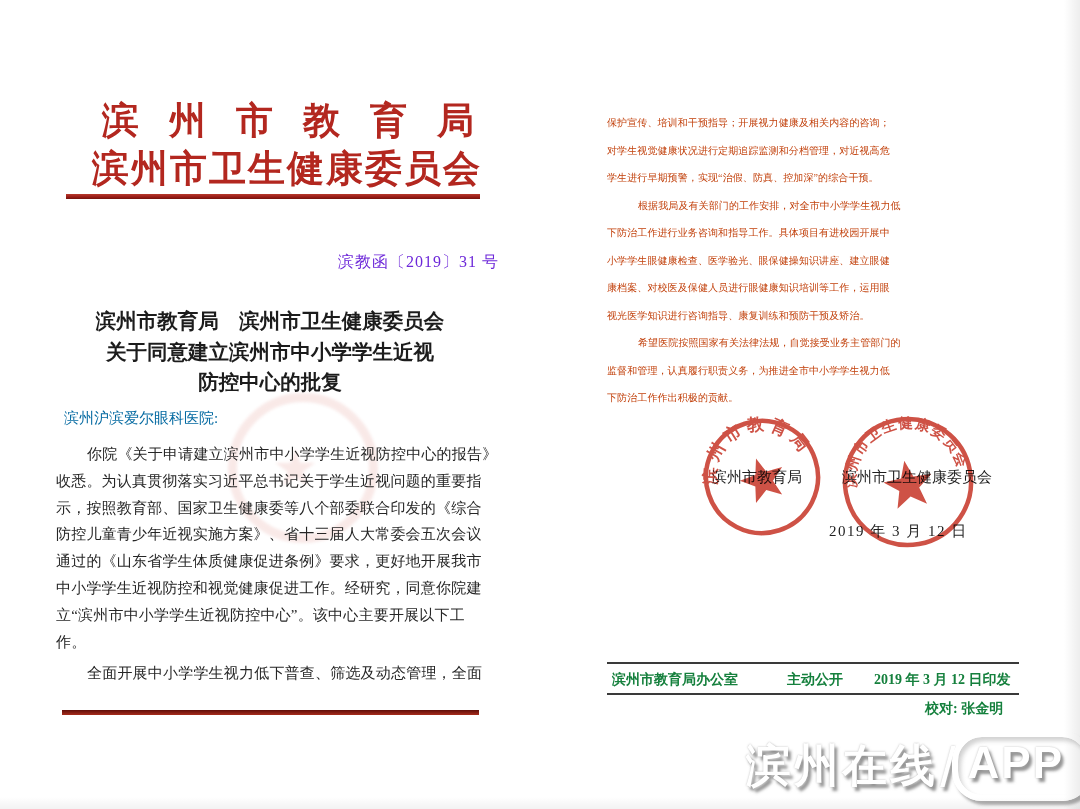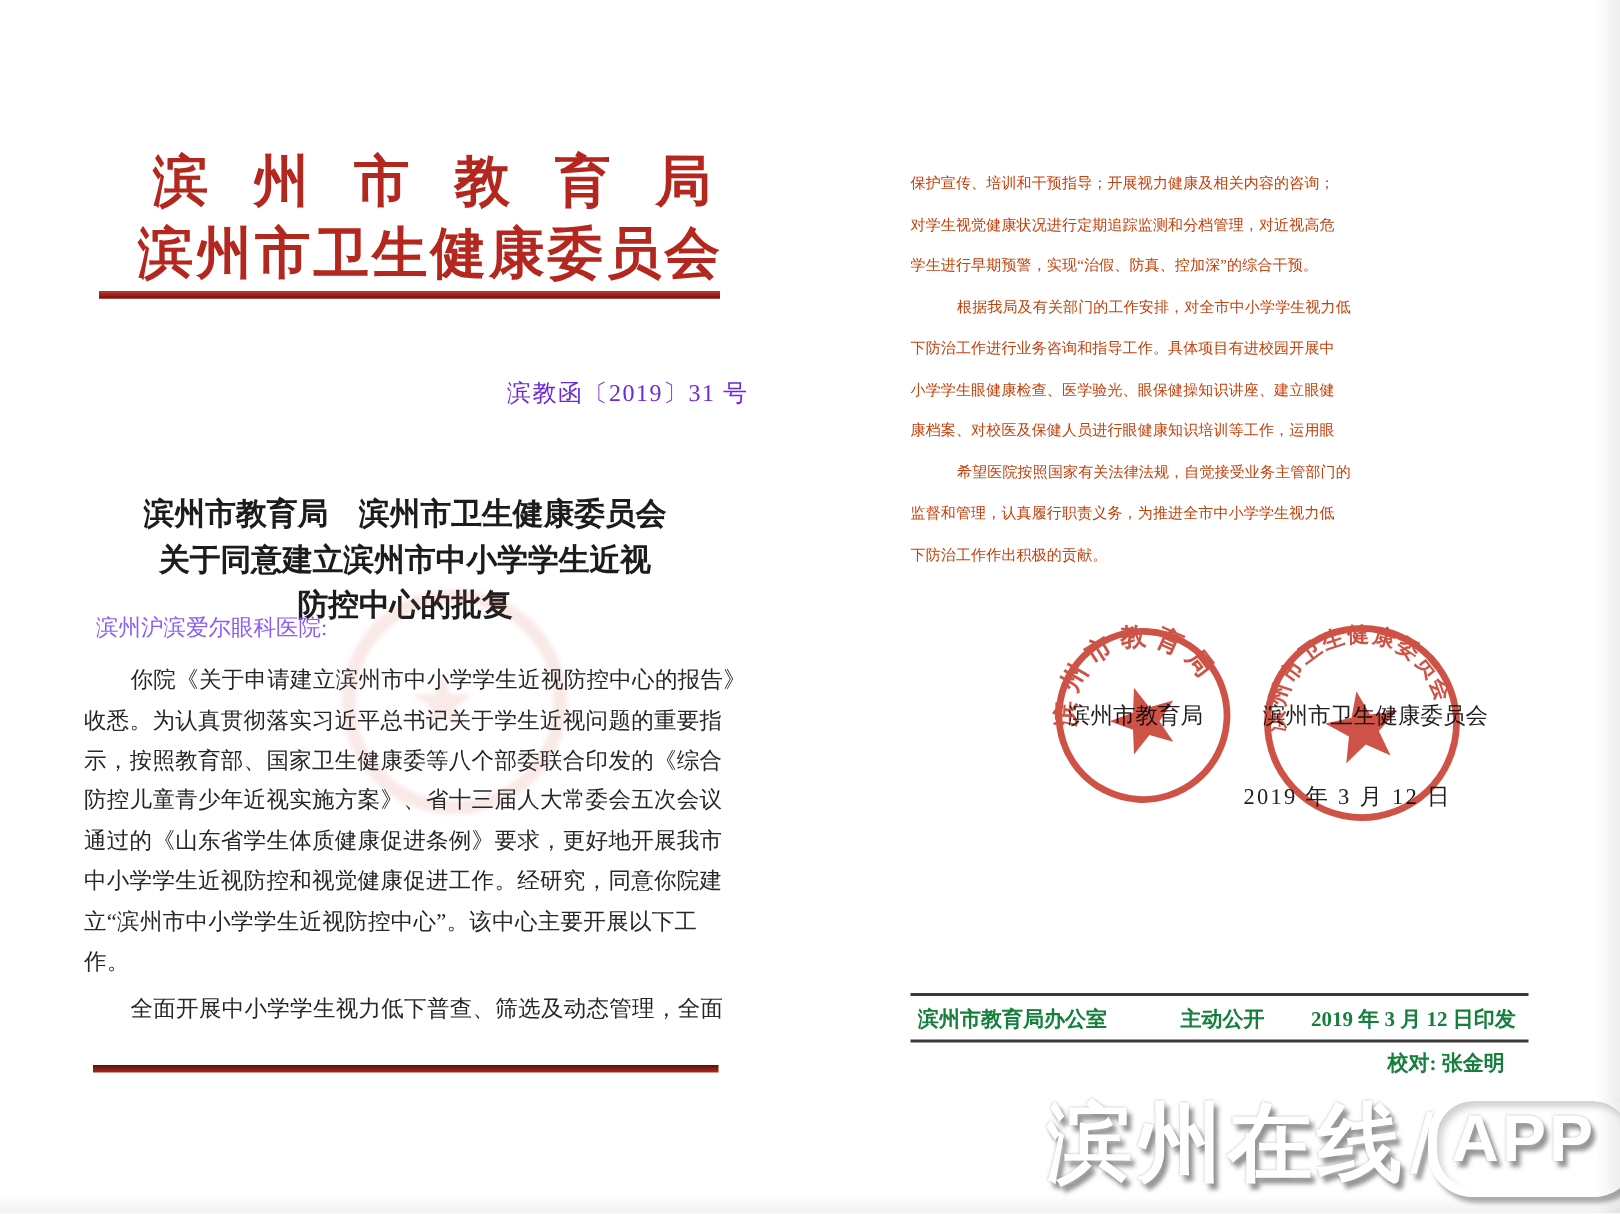--- a/index.html
+++ b/index.html
@@ -23,23 +23,23 @@
   .lh1 { left:102px; top:96px;  font-size:37px; font-weight:700;
          letter-spacing:30px; color:#b3271f; }
   .lh2 { left:92px;  top:144px; font-size:37px; font-weight:700;
          letter-spacing:2px;  color:#b3271f; }
   .rule-double { left:66px; top:194px; width:414px; height:5px;
          background:#9e201a;
          box-shadow:inset 0 -1.5px 0 #7c150f, inset 0 1.5px 0 #b23529; }
   .doc-no { left:338px; top:252px; font-size:16px; letter-spacing:1px; color:#6d28d9; }
 
   .title-block { left:60px; top:306px; width:420px; text-align:center;
-         font-size:20.5px; font-weight:700; line-height:30.5px; color:#1c1c1c;margin-top:22px; }
+         font-size:20.5px; font-weight:700; line-height:30.5px; color:#1c1c1c; }
 
-  .salutation { left:64px; top:409px; font-size:15px; color:#8b5cf6; }
+  .salutation { left:64px; top:409px; font-size:15px; color:#0369a1; }
 
   .body-left  { left:56px; top:441px; font-size:15px; line-height:26.8px;
                 letter-spacing:.2px; color:#262626; }
   .body-right { left:607px; top:109px; font-size:10px; line-height:27.5px;
                 letter-spacing:.1px; color:#c2410c; }
   .bl  { white-space:nowrap; }
   .ind { padding-left:31px; }
   .gap-p { height:5px; }
 
   
@@ -69,21 +69,21 @@
   .ftext { font-size:14px; font-weight:600; color:#15803d; }
   .f-office { left:612px; top:671px; }
   .f-open   { left:787px; top:671px; }
   .f-date   { left:874px; top:671px; }
   .f-proof  { left:877px; top:700px;margin-left:48px; }
 
   
   .watermark { right:-12px; bottom:8px; display:flex; align-items:center;
         font-family:"Liberation Sans","DejaVu Sans",sans-serif;
         font-weight:700; color:#fff; }
-  .wm-cn { font-size:57px; letter-spacing:3px;
+  .wm-cn { font-size:45px; letter-spacing:3px;
         text-shadow:0 0 2px rgba(125,125,125,.55), 3px 4px 3px rgba(105,105,105,.7); }
   .wm-slash { font-size:56px; font-weight:400; margin:0 -4px 0 2px;
         text-shadow:0 0 2px rgba(125,125,125,.55), 3px 4px 3px rgba(105,105,105,.7); }
   .wm-app { font-size:44px; letter-spacing:2px; padding:1px 22px 7px 10px;
         border:6px solid #fff; border-radius:30px;
         text-shadow:0 0 2px rgba(125,125,125,.55), 3px 4px 3px rgba(105,105,105,.7);
         box-shadow:3px 4px 3px rgba(105,105,105,.55), inset 3px 4px 4px rgba(105,105,105,.3); }
 </style>
 </head>
 <body>
@@ -120,20 +120,21 @@
 <div class="abs red-bottom-line"></div>
 
 <div class="abs body-right">
   <div class="bl">保护宣传、培训和干预指导；开展视力健康及相关内容的咨询；</div>
   <div class="bl">对学生视觉健康状况进行定期追踪监测和分档管理，对近视高危</div>
   <div class="bl">学生进行早期预警，实现“治假、防真、控加深”的综合干预。</div>
   <div class="bl ind">根据我局及有关部门的工作安排，对全市中小学学生视力低</div>
   <div class="bl">下防治工作进行业务咨询和指导工作。具体项目有进校园开展中</div>
   <div class="bl">小学学生眼健康检查、医学验光、眼保健操知识讲座、建立眼健</div>
   <div class="bl">康档案、对校医及保健人员进行眼健康知识培训等工作，运用眼</div>
+  <div class="bl">视光医学知识进行咨询指导、康复训练和预防干预及矫治。</div>
   <div class="bl ind">希望医院按照国家有关法律法规，自觉接受业务主管部门的</div>
   <div class="bl">监督和管理，认真履行职责义务，为推进全市中小学学生视力低</div>
   <div class="bl">下防治工作作出积极的贡献。</div>
 </div>
 
 <div class="abs sig sig-org1 nw">滨州市教育局</div>
 <div class="abs sig sig-org2 nw">滨州市卫生健康委员会</div>
 <div class="abs sig sig-date nw">2019 年 3 月 12 日</div>
 
 <svg class="abs seal seal1" width="124" height="124" viewBox="0 0 124 124">

